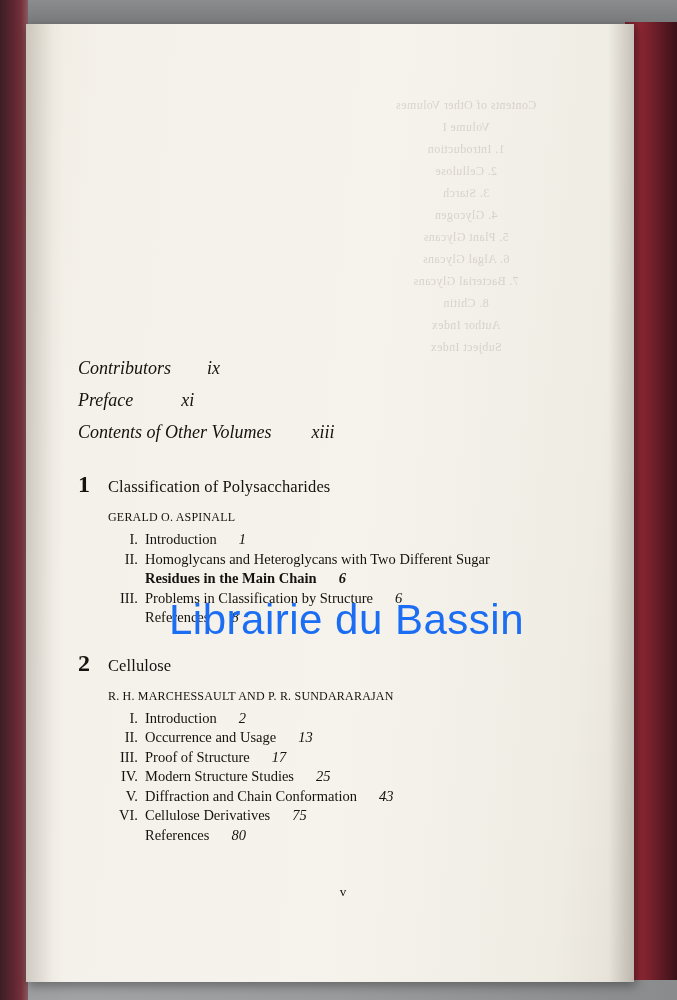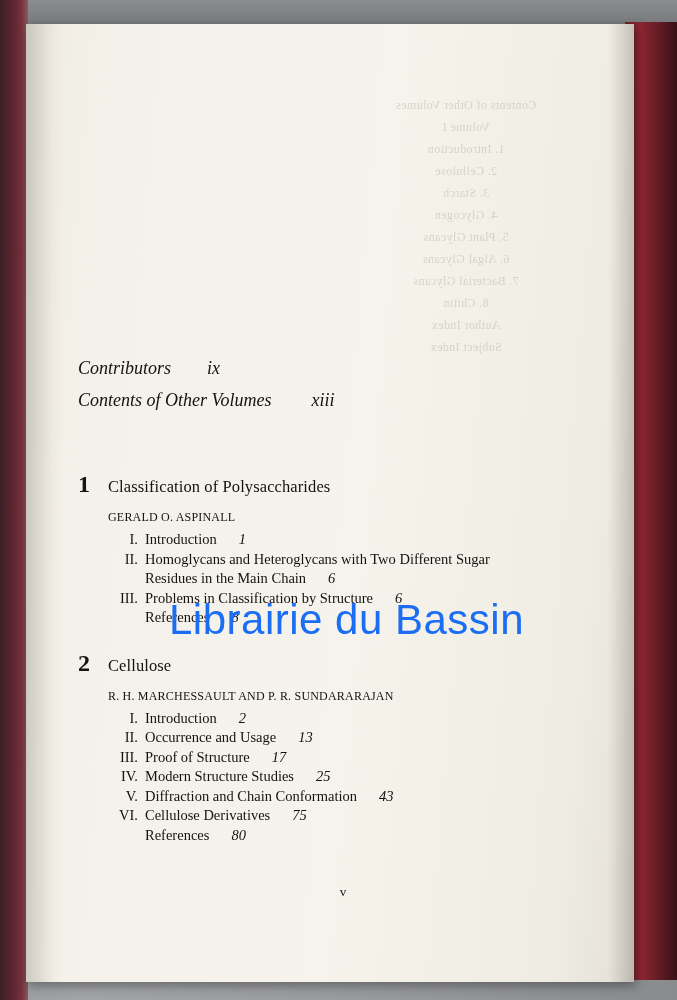--- a/index.html
+++ b/index.html
@@ -166,20 +166,21 @@
   .entry-text { flex: 0 1 auto; }
   .entry-page {
     font-style: italic;
     margin-left: 22px;
   }
   .entry-cont {
     margin-left: 37px;
     line-height: 19.5px;
     display: flex;
     align-items: center;
+    font-weight: bold;
   }
   .entry-cont .entry-page { margin-left: 22px; }
 
   .folio {
     position: absolute;
     left: 0;
     top: 860px;
     width: 530px;
     text-align: center;
     font-size: 13px;
@@ -233,20 +234,24 @@
     </div>
 
     <div class="content">
 
 
       <div class="frontmatter">
         <div class="fm-row">
           <span class="fm-label">Contributors</span>
           <span class="fm-page">ix</span>
         </div>
+        <div class="fm-row">
+          <span class="fm-label">Preface</span>
+          <span class="fm-page" style="margin-left:48px;">xi</span>
+        </div>
         <div class="fm-row wide">
           <span class="fm-label">Contents of Other Volumes</span>
           <span class="fm-page">xiii</span>
         </div>
       </div>
 
       <div class="chapters">
 
         <div class="chapter">
           <div class="chapter-head">

